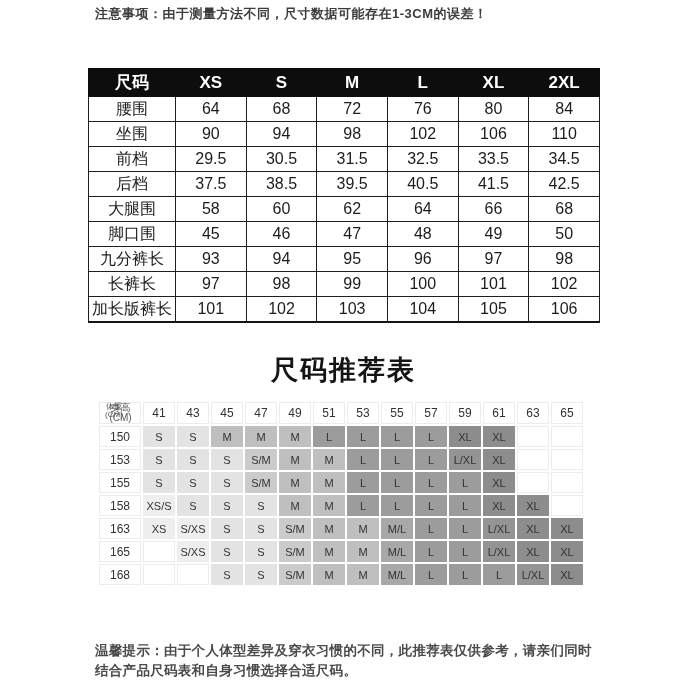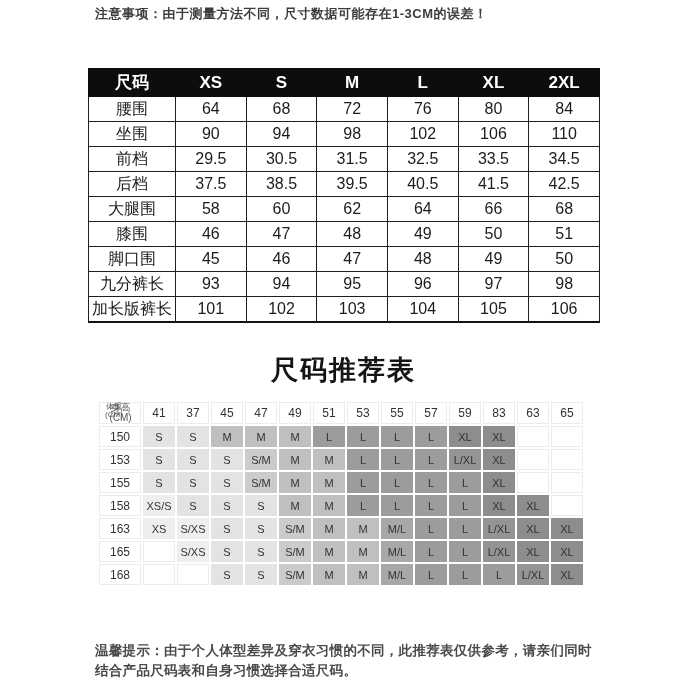--- a/index.html
+++ b/index.html
@@ -126,45 +126,45 @@
         <tr>
           <td>大腿围</td>
           <td>58</td>
           <td>60</td>
           <td>62</td>
           <td>64</td>
           <td>66</td>
           <td>68</td>
         </tr>
         <tr>
-          <td>膝围</td>
-          <td>46</td>
-          <td>47</td>
-          <td>48</td>
-          <td>49</td>
-          <td>50</td>
-          <td>51</td>
-        </tr>
-        <tr>
           <td>脚口围</td>
           <td>45</td>
           <td>46</td>
           <td>47</td>
           <td>48</td>
           <td>49</td>
           <td>50</td>
         </tr>
         <tr>
           <td>九分裤长</td>
           <td>93</td>
           <td>94</td>
           <td>95</td>
           <td>96</td>
           <td>97</td>
           <td>98</td>
+        </tr>
+        <tr>
+          <td>长裤长</td>
+          <td>97</td>
+          <td>98</td>
+          <td>99</td>
+          <td>100</td>
+          <td>101</td>
+          <td>102</td>
         </tr>
         <tr>
           <td>加长版裤长</td>
           <td>101</td>
           <td>102</td>
           <td>103</td>
           <td>104</td>
           <td>105</td>
           <td>106</td>
         </tr>
@@ -174,30 +174,30 @@
   <h2 class="rec-title">尺码推荐表</h2>
 
   <table class="rec-table">
     <thead>
       <tr id="rec-head">
           <th class="corner">
             <span class="c-top">体重(CM)</span>
             <span class="c-bottom">身高(CM)</span>
           </th>
           <th>41</th>
-          <th>37</th>
+          <th>43</th>
           <th>45</th>
           <th>47</th>
           <th>49</th>
           <th>51</th>
           <th>53</th>
           <th>55</th>
           <th>57</th>
           <th>59</th>
-          <th>83</th>
+          <th>61</th>
           <th>63</th>
           <th>65</th>
         </tr>
     </thead>
     <tbody id="rec-body">
         <tr>
           <th>150</th>
           <td style="background: rgb(227, 227, 227);">S</td>
           <td style="background: rgb(227, 227, 227);">S</td>
           <td style="background: rgb(191, 191, 191);">M</td>

